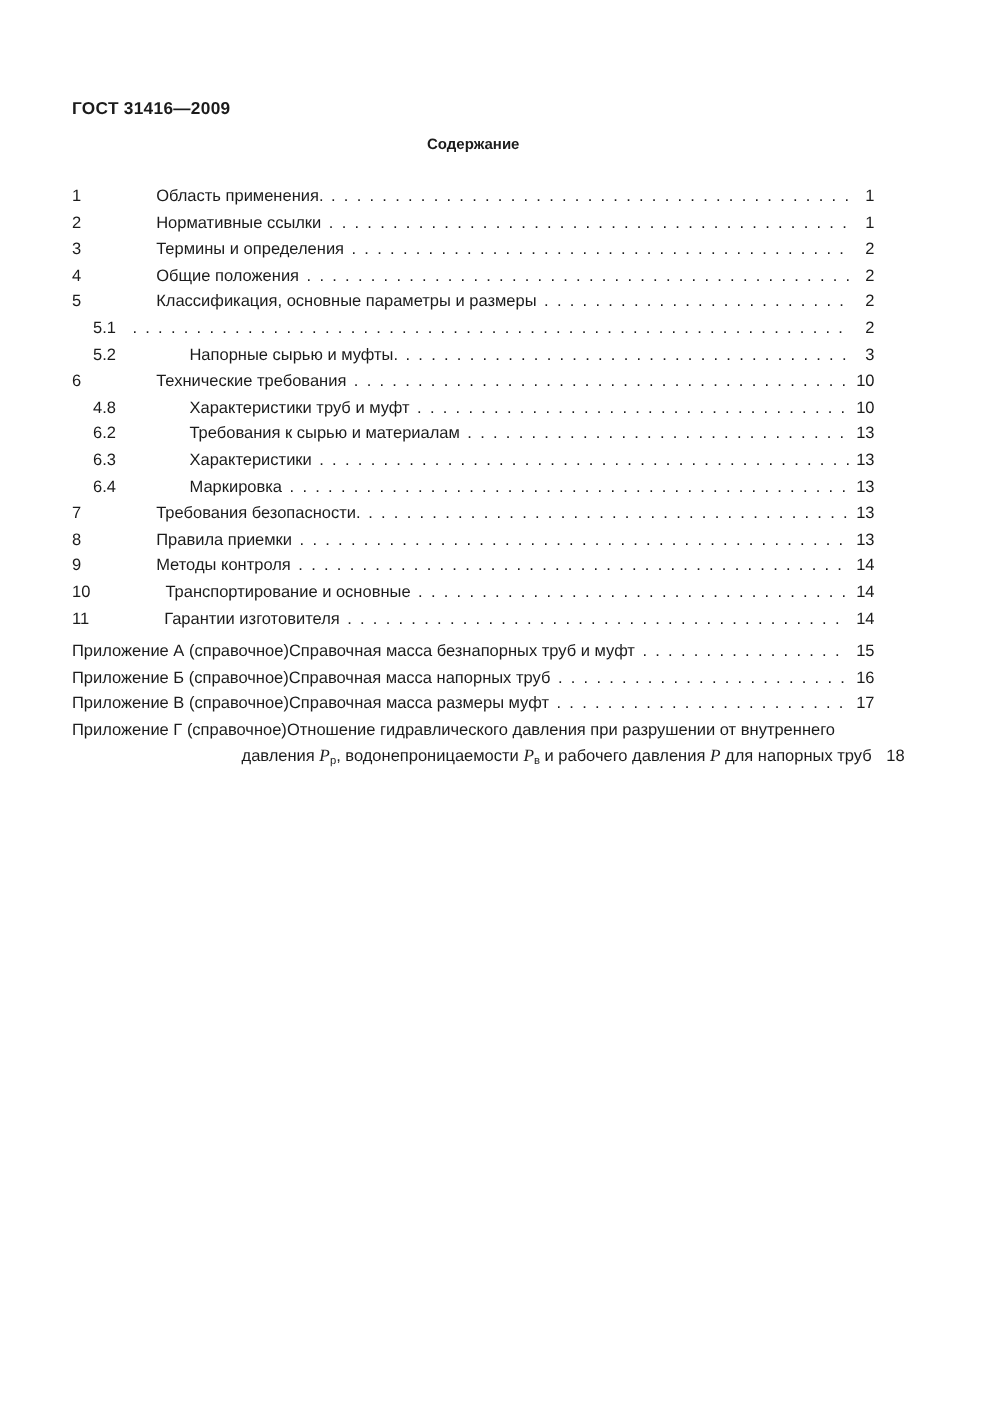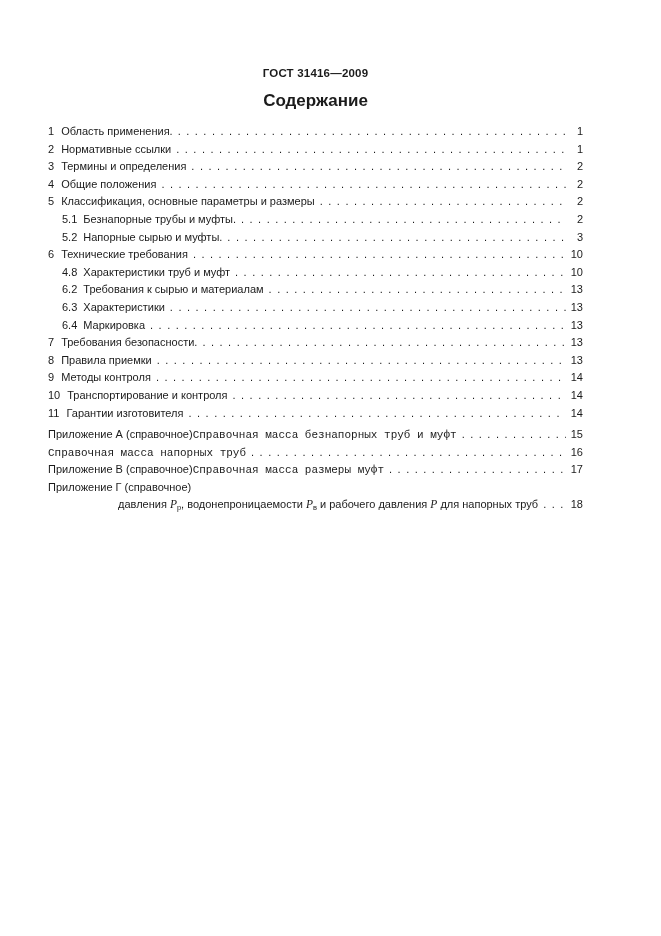--- a/index.html
+++ b/index.html
@@ -10,70 +10,70 @@
     background: #ffffff;
     font-family: "Liberation Sans", sans-serif;
     color: #1b1b1b;
     overflow: hidden;
   }
   .doc-header {
     position: absolute;
     top: 67px;
     left: 48px;
     right: 78px;
-    text-align: center;
+    text-align: left;
     font-size: 11.5px;
     font-weight: bold;
     letter-spacing: 0.2px;
   }
   .doc-title {
     position: absolute;
     top: 91px;
     left: 48px;
     right: 78px;
     text-align: center;
-    font-size: 17px;
+    font-size: 10px;
     font-weight: bold;
     margin: 0;
   }
   .toc {
     position: absolute;
     top: 123px;
     left: 48px;
     right: 78px;
   }
   .row {
     display: flex;
     align-items: baseline;
     height: 17.6px;
     font-size: 11px;
     line-height: 17.6px;
     white-space: nowrap;
   }
   .row .num { margin-right: 7px; flex: 0 0 auto; }
   .row.sub { padding-left: 14px; }
   .row.sub .num { margin-right: 6px; }
-  .label { flex: 0 0 auto; }
+  .label { flex: 0 0 auto; margin-left: 43px; }
   .leader {
     flex: 1 1 auto;
     overflow: hidden;
     white-space: nowrap;
     letter-spacing: 5.5px;
     padding-left: 5px;
     min-width: 0;
   }
   .pg {
     flex: 0 0 auto;
     margin-left: 4px;
     min-width: 13px;
     text-align: right;
   }
   .appendix-start { margin-top: 4px; }
   .app-label { flex: 0 0 135px; }
-  .app-desc { flex: 0 0 auto; font-family: Liberation Mono, monospace; }
+  .app-desc { flex: 0 0 auto; }
   .row.cont { padding-left: 70px; }
   .var {
     font-style: italic;
     font-family: "Liberation Serif", serif;
     font-size: 11.5px;
   }
   sub.vsub {
     font-size: 7.5px;
     line-height: 0;
     vertical-align: -2px;
@@ -129,21 +129,20 @@
 
     <div class="row">
       <span class="num">5</span>
       <span class="label">Классификация, основные параметры и размеры</span>
       <span class="leader">......................................................................................................................................................</span>
       <span class="pg">2</span>
     </div>
 
     <div class="row sub">
       <span class="num">5.1</span>
-      <span class="label">Безнапорные трубы и муфты.</span>
       <span class="leader">......................................................................................................................................................</span>
       <span class="pg">2</span>
     </div>
 
     <div class="row sub">
       <span class="num">5.2</span>
       <span class="label">Напорные сырью и муфты.</span>
       <span class="leader">......................................................................................................................................................</span>
       <span class="pg">3</span>
     </div>
@@ -199,54 +198,56 @@
 
     <div class="row">
       <span class="num">9</span>
       <span class="label">Методы контроля</span>
       <span class="leader">......................................................................................................................................................</span>
       <span class="pg">14</span>
     </div>
 
     <div class="row">
       <span class="num">10</span>
-      <span class="label">Транспортирование и контроля</span>
+      <span class="label">Транспортирование и основные</span>
       <span class="leader">......................................................................................................................................................</span>
       <span class="pg">14</span>
     </div>
 
     <div class="row">
       <span class="num">11</span>
       <span class="label">Гарантии изготовителя</span>
       <span class="leader">......................................................................................................................................................</span>
       <span class="pg">14</span>
     </div>
 
     <div class="row appendix-start">
       <span class="app-label">Приложение А (справочное)</span>
       <span class="app-desc">Справочная масса безнапорных труб и муфт</span>
       <span class="leader">......................................................................................................................................................</span>
       <span class="pg">15</span>
     </div>
 
     <div class="row">
+      <span class="app-label">Приложение Б (справочное)</span>
       <span class="app-desc">Справочная масса напорных труб</span>
       <span class="leader">......................................................................................................................................................</span>
       <span class="pg">16</span>
     </div>
 
     <div class="row">
       <span class="app-label">Приложение В (справочное)</span>
       <span class="app-desc">Справочная масса размеры муфт</span>
       <span class="leader">......................................................................................................................................................</span>
       <span class="pg">17</span>
     </div>
 
     <div class="row">
       <span class="app-label">Приложение Г (справочное)</span>
+      <span class="app-desc">Отношение гидравлического давления при разрушении от внутреннего</span>
     </div>
 
     <div class="row cont">
       <span class="label">
         <span>давления </span><span class="var">P</span><sub class="vsub">р</sub><span>, водонепроницаемости </span><span class="var">P</span><sub class="vsub">в</sub><span> и рабочего давления </span><span class="var">P</span><span> для напорных труб</span>
       </span>
       <span class="leader">......................................................................................................................................................</span>
       <span class="pg">18</span>
     </div>
 

